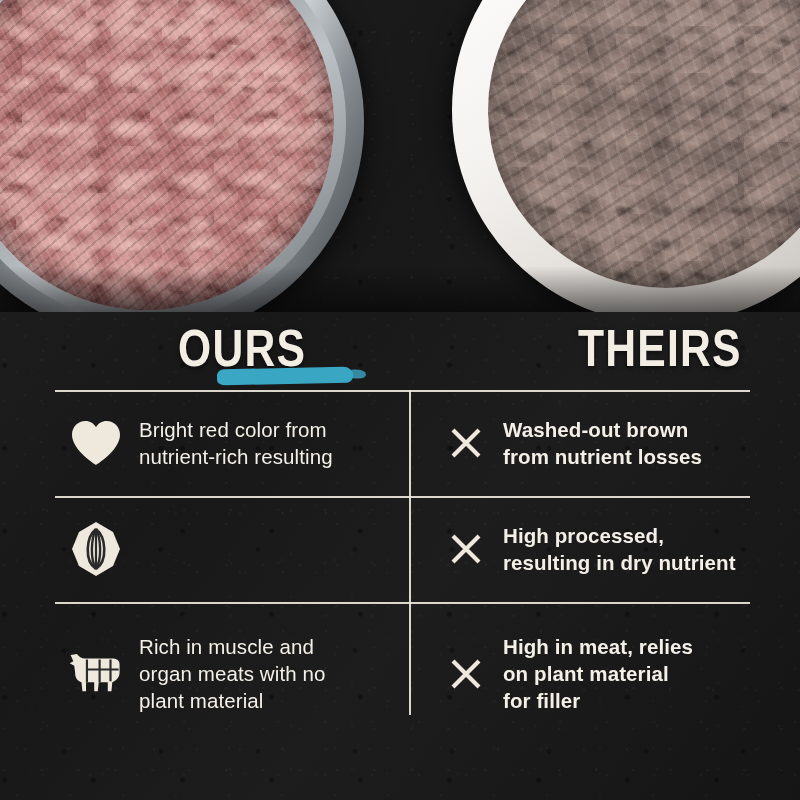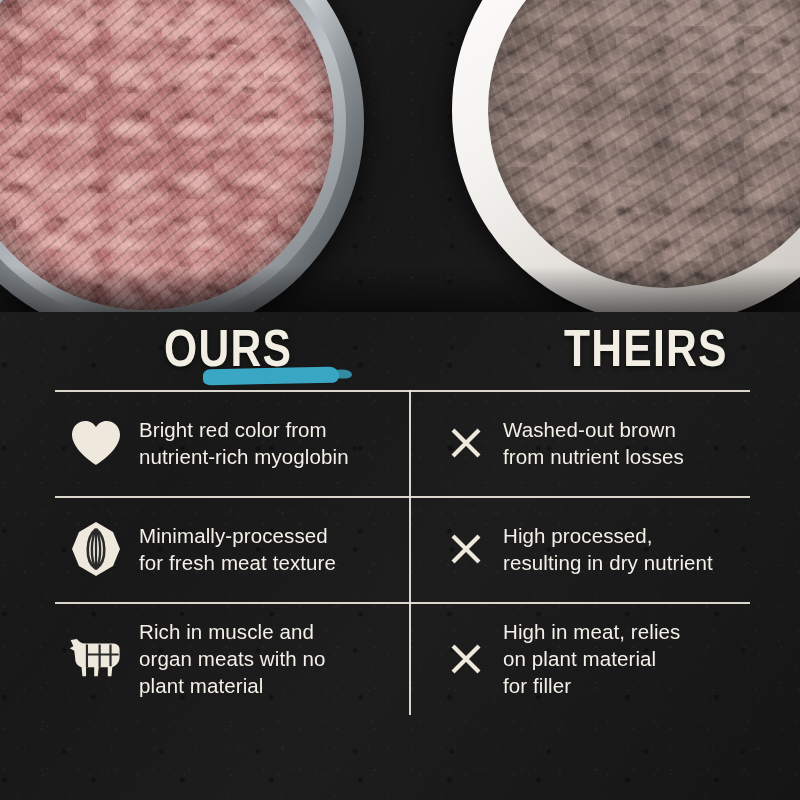--- a/index.html
+++ b/index.html
@@ -169,21 +169,21 @@
   
   .compare {
     position: absolute;
     left: 0; top: 312px;
     width: 800px;
     height: 488px;
   }
 
   .headings {
     position: absolute;
-    left: 51px; top: 8px;
+    left: 65px; top: 8px;
     width: 695px;
     height: 72px;
   }
   .head-cell {
     position: absolute;
     top: 0;
     display: flex;
     align-items: flex-start;
     justify-content: center;
   }
@@ -262,29 +262,29 @@
 
   .rows { position: absolute; left: 0; top: 0; width: 800px; }
   .row {
     position: absolute;
     left: 55px;
     width: 695px;
     display: flex;
   }
   .row.row0 { top: 78px;  height: 106px; }
   .row.row1 { top: 184px; height: 106px; }
-  .row.row2 { top: 290px; height: 113px; }
+  .row.row2 { top: 305px; height: 113px; }
 
   .cell {
     display: flex;
     align-items: center;
     gap: 14px;
   }
   .cell.left  { width: 354px; padding-left: 12px; }
-  .cell.right { width: 341px; padding-left: 34px; }
+  .cell.right { width: 341px; padding-left: 34px; font-weight: bold; }
 
   .cell-icon {
     flex: 0 0 auto;
     width: 58px;
     display: flex;
     align-items: center;
     justify-content: center;
     color: #EFE9DD;
   }
   .cell-icon.cross { width: 46px; }
@@ -343,21 +343,21 @@
     <div class="rows">
 
       <div class="row row0">
         <div class="cell left">
           <span class="cell-icon">
             <svg width="52" height="48" viewBox="0 0 52 48" aria-hidden="true">
               <path d="M26 46C26 46 2 31.5 2 15.8 2 7.6 8.3 2 15.4 2 20.2 2 23.9 4.4 26 8.2 28.1 4.4 31.8 2 36.6 2 43.7 2 50 7.6 50 15.8 50 31.5 26 46 26 46Z" fill="#EFE9DD"></path>
             </svg>
           </span>
           <span class="cell-text">Bright red color from
-nutrient-rich myoglobin</span>
+nutrient-rich resulting</span>
         </div>
         <div class="cell right">
           <span class="cell-icon cross">
             <svg width="34" height="34" viewBox="0 0 34 34" aria-hidden="true">
               <path d="M4 4 L30 30 M30 4 L4 30" stroke="#EFE9DD" stroke-width="4.2" stroke-linecap="butt" fill="none"></path>
             </svg>
           </span>
           <span class="cell-text">Washed-out brown
 from nutrient losses</span>
         </div>
@@ -368,22 +368,20 @@
           <span class="cell-icon">
             <svg width="50" height="56" viewBox="0 0 50 56" aria-hidden="true">
               <path d="M25 1 L42 11 L49 28 L42 45 L25 55 L8 45 L1 28 L8 11 Z" fill="#EFE9DD"></path>
               <path d="M25 8 C15 16 13 40 25 48" stroke="#2a2a2a" stroke-width="2.6" fill="none"></path>
               <path d="M25 8 C35 16 37 40 25 48" stroke="#2a2a2a" stroke-width="2.6" fill="none"></path>
               <path d="M25 8 C20 18 19 38 25 48" stroke="#2a2a2a" stroke-width="2.4" fill="none"></path>
               <path d="M25 8 C30 18 31 38 25 48" stroke="#2a2a2a" stroke-width="2.4" fill="none"></path>
               <path d="M25 8 L25 48" stroke="#2a2a2a" stroke-width="2.2" fill="none"></path>
             </svg>
           </span>
-          <span class="cell-text">Minimally-processed
-for fresh meat texture</span>
         </div>
         <div class="cell right">
           <span class="cell-icon cross">
             <svg width="34" height="34" viewBox="0 0 34 34" aria-hidden="true">
               <path d="M4 4 L30 30 M30 4 L4 30" stroke="#EFE9DD" stroke-width="4.2" stroke-linecap="butt" fill="none"></path>
             </svg>
           </span>
           <span class="cell-text">High processed,
 resulting in dry nutrient</span>
         </div>

